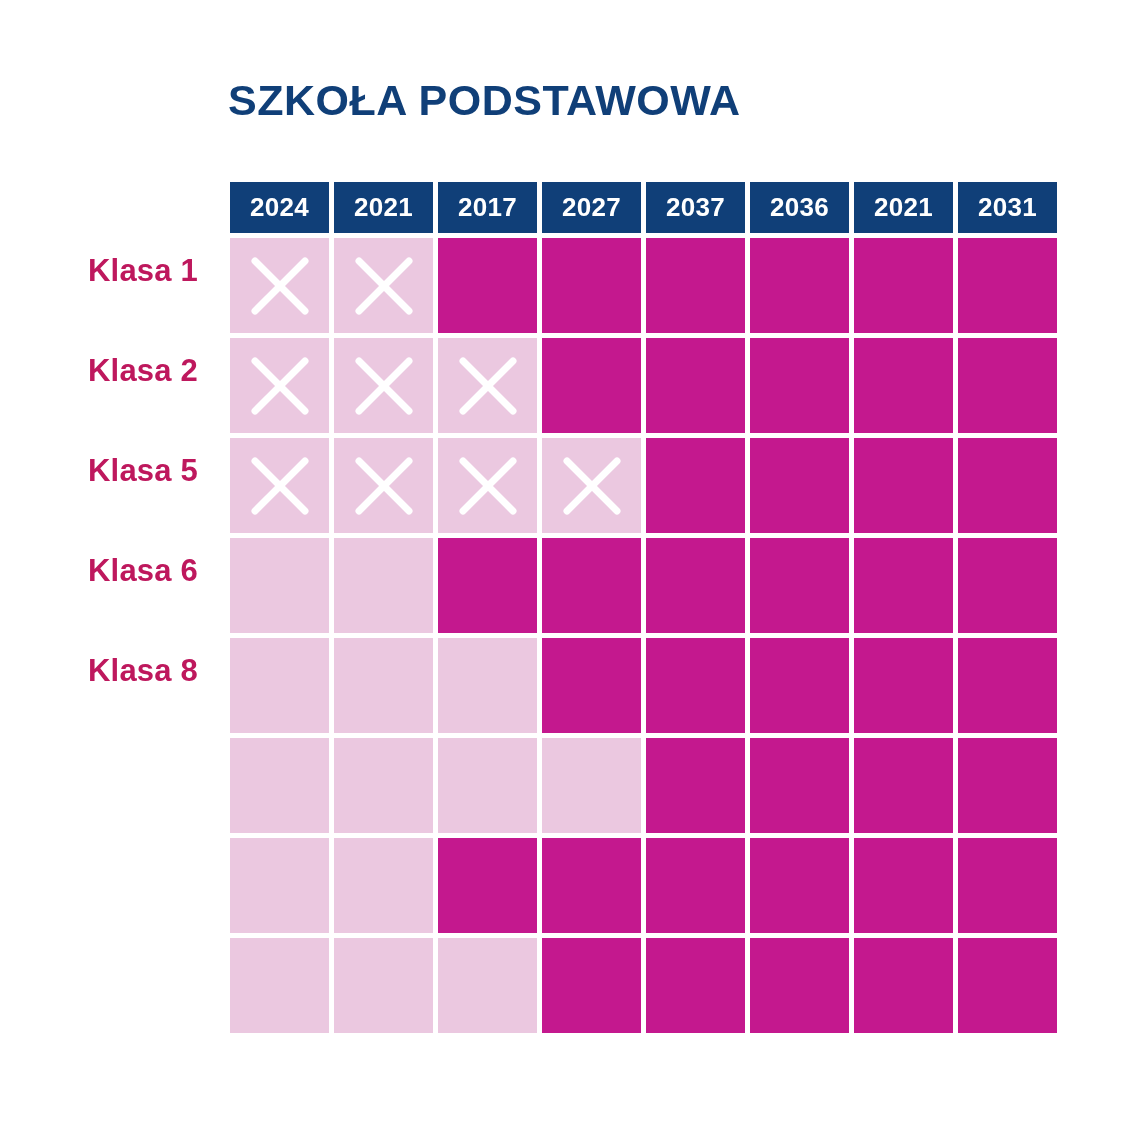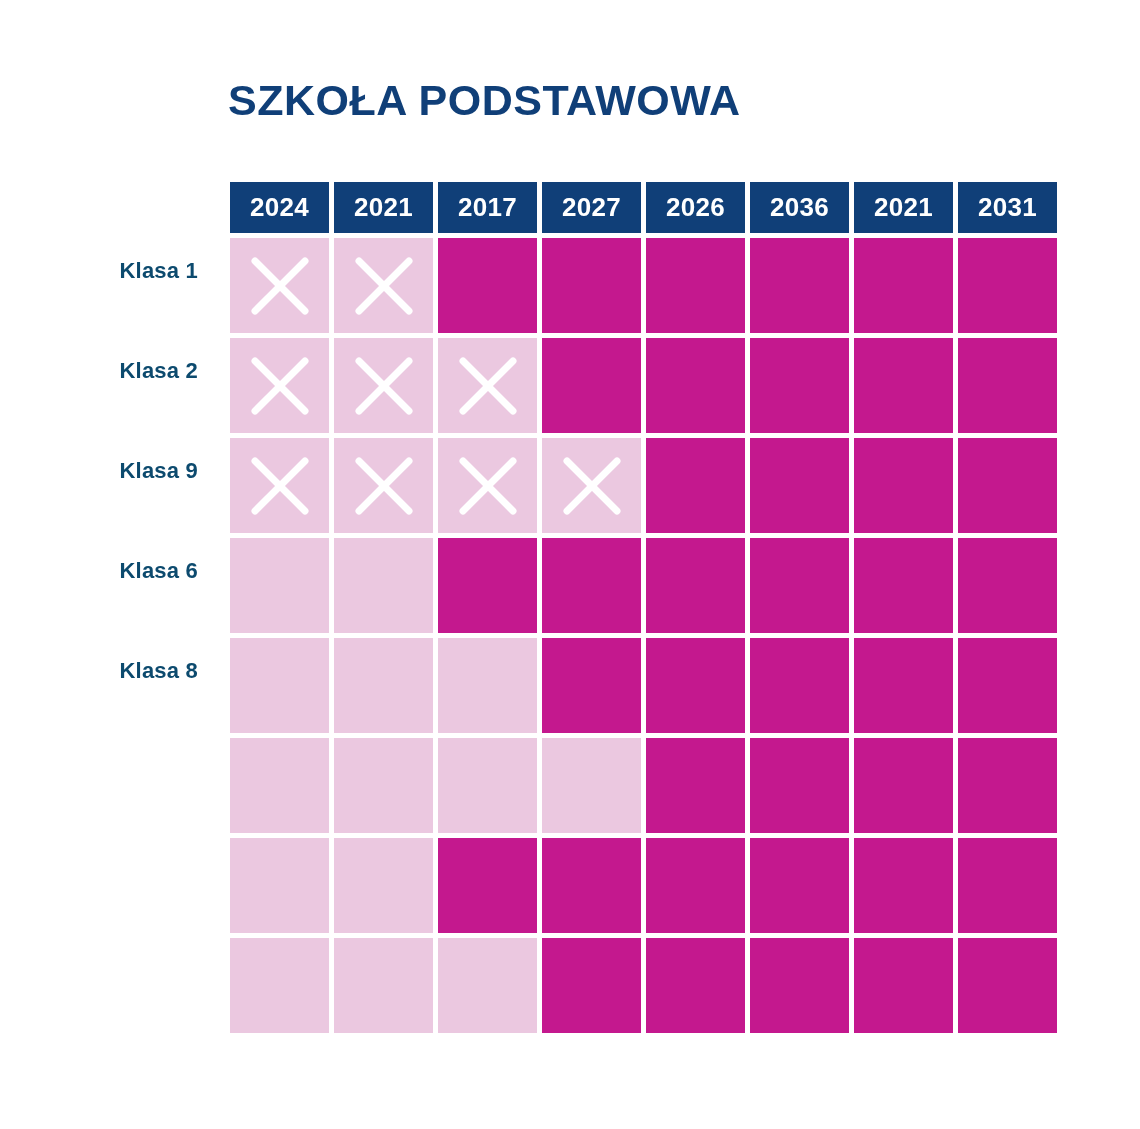--- a/index.html
+++ b/index.html
@@ -98,49 +98,49 @@
     width: 212px;
   }
 
   .row-label {
     height: 95px;
     margin-bottom: 5px;
     display: flex;
     align-items: center;
     justify-content: flex-end;
     padding-right: 14px;
-    font-size: 22px;
+    font-size: 31px;
     font-weight: 700;
-    color: #0c4a6e;
+    color: #be185d;
     letter-spacing: 0.2px;
     white-space: nowrap;
   }
 </style>
 </head>
 <body>
 
 <div id="root">
 
   <div class="chart-title">SZKOŁA PODSTAWOWA</div>
 
   <div class="row-labels">
       <div class="row-label">Klasa 1</div>
       <div class="row-label">Klasa 2</div>
-      <div class="row-label">Klasa 9</div>
+      <div class="row-label">Klasa 5</div>
       <div class="row-label">Klasa 6</div>
       <div class="row-label">Klasa 8</div>
     </div>
 
   <div class="matrix">
     <div class="matrix-header">
         <div class="year-cell">2024</div>
         <div class="year-cell">2021</div>
         <div class="year-cell">2017</div>
         <div class="year-cell">2027</div>
-        <div class="year-cell">2026</div>
+        <div class="year-cell">2037</div>
         <div class="year-cell">2036</div>
         <div class="year-cell">2021</div>
         <div class="year-cell">2031</div>
       </div>
     <div class="matrix-body">
         <div class="matrix-row">
           <div class="cell inactive">
             <svg class="x-mark" viewBox="0 0 58 58">
               <line x1="4" y1="4" x2="54" y2="54" stroke="#ffffff" stroke-width="7" stroke-linecap="round"></line>
               <line x1="54" y1="4" x2="4" y2="54" stroke="#ffffff" stroke-width="7" stroke-linecap="round"></line>

